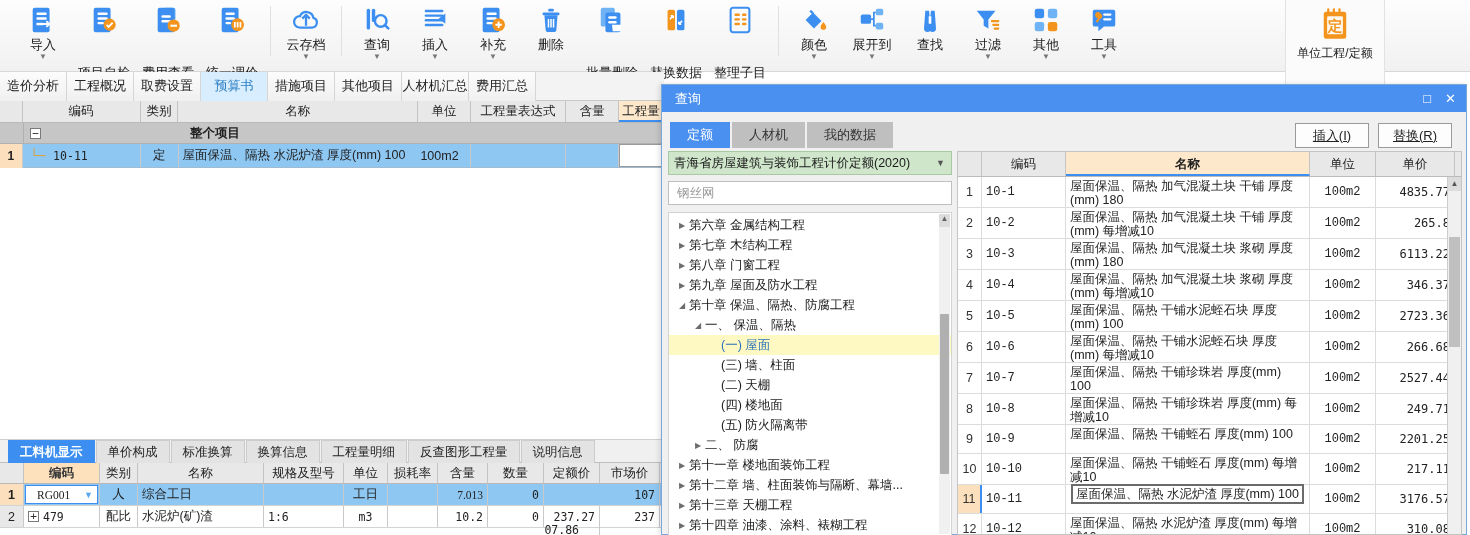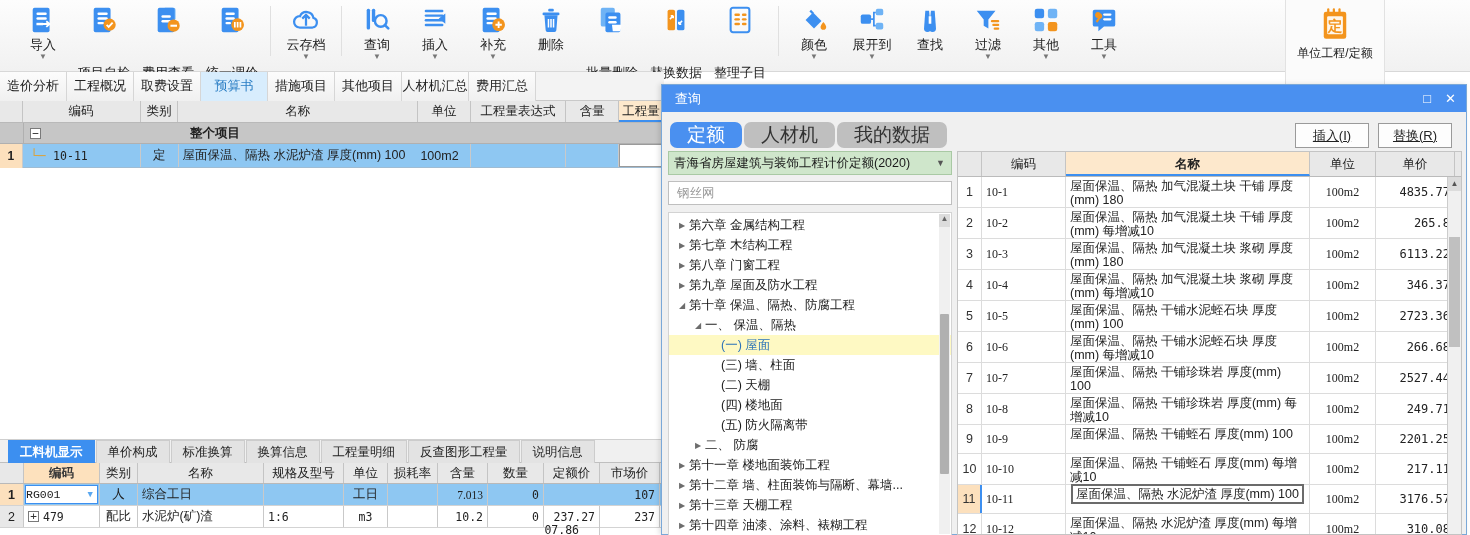--- a/index.html
+++ b/index.html
@@ -78,38 +78,38 @@
     padding: 0 11px; height: 23px; line-height: 23px; font-size: 12.5px; color: #222;
     border: 1px solid #cccccc; border-bottom: none; background: #e3e3e3; margin-right: 1px;
   }
   .tab-b.active { background: #3c8ff0; color: #fff; border-color: #3c8ff0; font-weight: bold; }
 
   .bgrid-head { display: flex; height: 21px; background: #e8e8e8; border-bottom: 1px solid #b9b9b9; }
   .bgh { height: 20px; line-height: 20px; text-align:center; font-size: 12.5px; border-right: 1px solid #c4c4c4; overflow:hidden; white-space:nowrap;}
   .bgh.accent { background: #fde1bd; font-weight: bold; color:#3a3a3a; }
   .brow { display: flex; height: 22px; border-bottom: 1px solid #d3d3d3; }
   .brow.sel { background: #8ec7f2; }
-  .combo { flex: 1; height: 19px; margin: 0 1px; border: 1px solid #3c8ff0; background: #fff; display:flex; align-items:center; padding-left:0; font-size:11.5px; font-family:Liberation Mono, monospace;}
+  .combo { flex: 1; height: 19px; margin: 0 1px; border: 1px solid #3c8ff0; background: #fff; display:flex; align-items:center; padding-left:11px; font-size:11.5px; font-family:Liberation Serif, serif;}
   .combo .arw { margin-left:auto; color:#5aa7ef; font-size:9px; padding-right:4px;}
 
   
   .dlg {
     position: absolute; left: 661px; top: 84px; width: 806px; height: 451px;
     background: #f0f0f0; border: 1px solid #7aa8d8; box-shadow: -2px 0 5px rgba(0,0,0,.12);
   }
   .dlg-title {
     height: 27px; background: #4a90f0; color: #fff; display: flex; align-items: center;
     padding-left: 13px; font-size: 13px;
   }
   .dlg-ctrls { margin-left: auto; display: flex; align-items: center; padding-right: 10px; gap: 14px; }
   .dlg-ctrls span { font-size: 13px; color: #fff; cursor: default; }
   .dlg-body { position: relative; height: 423px; }
 
   .dlg-bar { height: 39px; display: flex; align-items: center; padding: 7px 0 0 8px; }
-  .dtab { padding: 0 17px; height: 26px; line-height: 26px; font-size: 19px; background: #bfbfbf; color: #333; margin-right: 2px; border-radius: 7px; }
+  .dtab { padding: 0 17px; height: 26px; line-height: 26px; font-size: 13px; background: #bfbfbf; color: #333; margin-right: 2px; }
   .dtab.active { background: #4a90f0; color: #fff; }
   .dlg-actions { margin-left: auto; display: flex; gap: 9px; padding-right: 14px; }
   .dbtn { width: 74px; height: 25px; line-height: 23px; text-align: center; font-size: 13px;
           background: #fdfdfd; border: 1px solid #9a9a9a; color: #222; text-decoration: underline; }
 
   .dlg-left { position: absolute; left: 6px; top: 39px; width: 284px; bottom: 0; }
   .sel-def {
     height: 24px; background: #cfe6cb; border: 1px solid #a9c9a4; display:flex; align-items:center;
     padding-left: 5px; font-size: 12.5px; color: #1a1a1a;
   }
@@ -126,21 +126,21 @@
   .tree-sb .up { position:absolute; top:0; left:0; width:11px; height:13px; text-align:center; font-size:8px; color:#666; background:#dcdcdc;}
 
   .dlg-right { position: absolute; left: 295px; top: 39px; right: 4px; bottom: 0; border: 1px solid #c4c4c4; background:#fff; overflow:hidden;}
   .dth { display: flex; height: 25px; background: #e8e8e8; border-bottom: 1px solid #bbb; }
   .dthc { height: 24px; line-height: 24px; text-align: center; font-size: 12.5px; border-right: 1px solid #c4c4c4; }
   .dthc.accent { background: #fde8cc; font-weight: bold; border-bottom: 2px solid #3c8ff0; }
   .dtr { display: flex; border-bottom: 1px solid #dcdcdc; min-height: 29px; }
   .dtc { border-right: 1px solid #dcdcdc; font-size: 12.5px; display:flex; align-items:center; padding: 0 4px; line-height: 14px; }
   .dtc.num { justify-content: center; color:#333; }
   .dtc.rt { justify-content: flex-end; font-family: "DejaVu Sans Mono", monospace; font-size: 12px; }
-  .dtc.mono { font-family: Liberation Serif, serif; font-size: 12px; }
+  .dtc.mono { font-family: Liberation Mono, monospace; font-size: 12px; }
   .dtc.nm { display:block; padding-top: 2px; }
   .dtr.active .dtc.num { background: #fce0bd; font-weight: normal; border-right: 2px solid #3c8ff0; }
   .namebox { border: 2px solid #6b6b6b; margin: 1px; padding: 1px 3px; }
   .dlg-sb { position:absolute; right:0; top:25px; bottom:0; width:14px; background:#f0f0f0; border-left:1px solid #ccc;}
   .dlg-sb .up { position:absolute; top:0; left:0; width:13px; height:14px; text-align:center; font-size:8px; color:#555; background:#dcdcdc; line-height:14px;}
   .dlg-sb .thumb { position:absolute; left:1px; top:60px; width:11px; height:110px; background:#c0c0c0; }
 </style>
 </head>
 <body>
 

